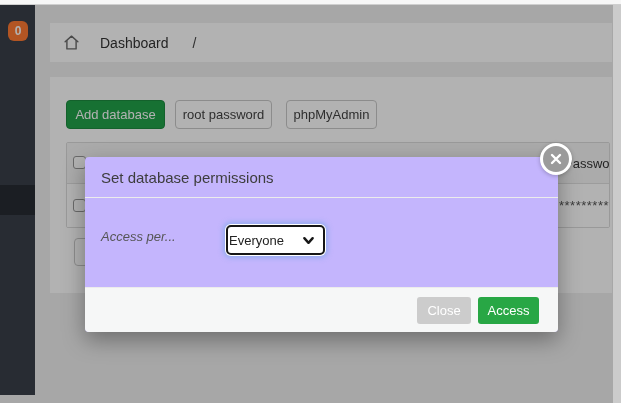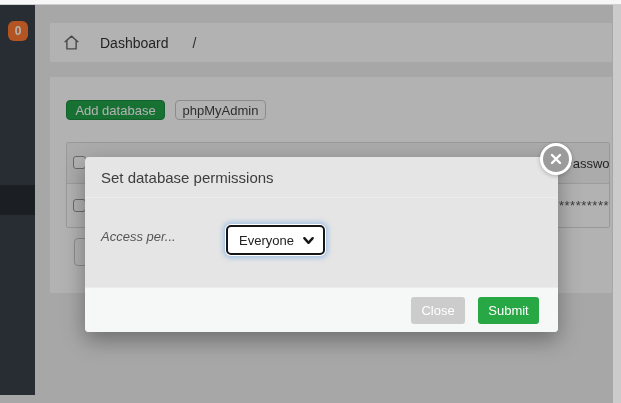--- a/index.html
+++ b/index.html
@@ -23,21 +23,21 @@
   
   .breadcrumb-bar { position:absolute; left:50px; top:23px; width:562px; height:39px; background:#ffffff;
     display:flex; align-items:center; padding-left:13px; color:#333; font-size:14px;gap:16px; }
   .breadcrumb-bar .crumb { margin-left:4px; }
   .breadcrumb-bar .sep { margin:0 8px; color:#444; }
   .home-ico { width:17px; height:17px; display:block; }
 
   
   .card { position:absolute; left:50px; top:77px; width:562px; height:216px; background:#ffffff; overflow:hidden; }
   .btn-row { position:absolute; left:16px; top:23px; height:29px; display:flex; }
-  .btn { height:20px; font-size:13px; border-radius:4px; display:inline-flex; align-items:center;
+  .btn { height:29px; font-size:13px; border-radius:4px; display:inline-flex; align-items:center;
     justify-content:center; cursor:pointer; }
   .btn-primary { width:99px; background:#22a24a; color:#fff; border:1px solid #1d8c40; margin-right:10px; }
   .btn-default { background:#ffffff; color:#444; border:1px solid #c9c9c9; }
   .btn-rootpw { width:97px; margin-right:14px; }
   .btn-phpmy { width:91px; }
 
   
   .db-table { position:absolute; left:16px; top:65px; width:544px; height:86px;
     border:1px solid #dcdcdc; border-radius:2px; overflow:hidden; }
   .t-head { position:relative; height:41px; background:#f5f5f5; border-bottom:1px solid #e0e0e0; }
@@ -51,41 +51,41 @@
     border:1px solid #c9c9c9; border-radius:4px; background:#fff; }
 
   
   .overlay { position:absolute; left:0; top:5px; width:614px; height:398px;
     background:rgba(0,0,0,0.30); z-index:10; }
 
   
   .scrollbar { position:absolute; right:0; top:5px; width:8px; height:398px; background:#cbcbcb; z-index:30; }
 
   
-  .modal { position:absolute; left:85px; top:157px; width:473px; height:175px; background:#e5e5e5;
+  .modal { position:absolute; left:85px; top:157px; width:473px; height:175px; background:#c4b5fd;
     border-radius:4px; box-shadow:0 8px 22px rgba(0,0,0,0.35); z-index:20; }
   .modal-header { height:41px; line-height:41px; padding-left:16px; border-bottom:1px solid #ececec;
     font-size:15px; color:#3d3d3d; }
   .modal-close { position:absolute; top:-14px; right:-14px; width:32px; height:32px; border-radius:50%;
     background:#9b9b9b; border:3px solid #ffffff; display:flex; align-items:center; justify-content:center;
     cursor:pointer; box-shadow:0 1px 4px rgba(0,0,0,0.25); }
   .modal-body { position:relative; height:89px; }
   .field-label { position:absolute; left:16px; top:31px; font-size:13px; color:#555;font-style:italic; }
   .select { position:absolute; left:141px; top:27px; width:99px; height:30px; background:#fff;
     border:2px solid #161616; border-radius:5px; display:flex; align-items:center;
-    padding:0 8px 0 11px; font-size:13px; color:#222; cursor:pointer;
+    padding:0 8px 0 1px; font-size:13px; color:#222; cursor:pointer;
     box-shadow:0 0 0 1px #fff, 0 0 5px 3px rgba(110,165,230,0.55); }
   .select .val { flex:1; }
   .chev { width:13px; height:13px; display:block; }
   .modal-footer { position:absolute; left:0; bottom:0; width:473px; height:45px; background:#f6f7f7;
     border-top:1px solid #ececec; border-radius:0 0 4px 4px;
     display:flex; align-items:center; justify-content:flex-end; padding-right:19px; }
   .f-btn { height:27px; font-size:13px; border:none; border-radius:3px; color:#fff;
     display:inline-flex; align-items:center; justify-content:center; cursor:pointer; }
-  .f-close { width:54px; background:#cccccc; margin-right:13px; }
+  .f-close { width:54px; background:#cccccc; margin-right:7px; }
   .f-submit { width:61px; background:#28a745; }
 </style>
 </head>
 <body>
 
 <div id="screen">
 
   <div class="page-bg"></div>
 
   <div class="sidebar">
@@ -98,20 +98,21 @@
       <path d="M3 11 L12 3 L21 11"></path>
         <path d="M5.5 9.5 V21 H18.5 V9.5"></path>
     </svg>
     <span class="crumb">Dashboard</span>
     <span class="sep">/</span>
   </div>
 
   <div class="card">
     <div class="btn-row">
       <div class="btn btn-primary">Add database</div>
+      <div class="btn btn-default btn-rootpw">root password</div>
       <div class="btn btn-default btn-phpmy">phpMyAdmin</div>
     </div>
 
     <div class="db-table">
       <div class="t-head">
         <span class="chk"></span>
         <span class="col-password-h">Password</span>
       </div>
       <div class="t-row">
         <span class="chk" style="top:15px"></span>
@@ -140,18 +141,18 @@
       <div class="select">
         <span class="val">Everyone</span>
         <svg class="chev" viewBox="0 0 14 14" fill="none" stroke="#161616" stroke-width="2.6" stroke-linecap="round" stroke-linejoin="round">
           <path d="M2.5 4.5 L7 9.5 L11.5 4.5"></path>
         </svg>
       </div>
     </div>
 
     <div class="modal-footer">
       <div class="f-btn f-close">Close</div>
-      <div class="f-btn f-submit">Submit</div>
+      <div class="f-btn f-submit">Access</div>
     </div>
   </div>
 
   <div class="top-strip"></div>
 </div>
 
 </body></html>

